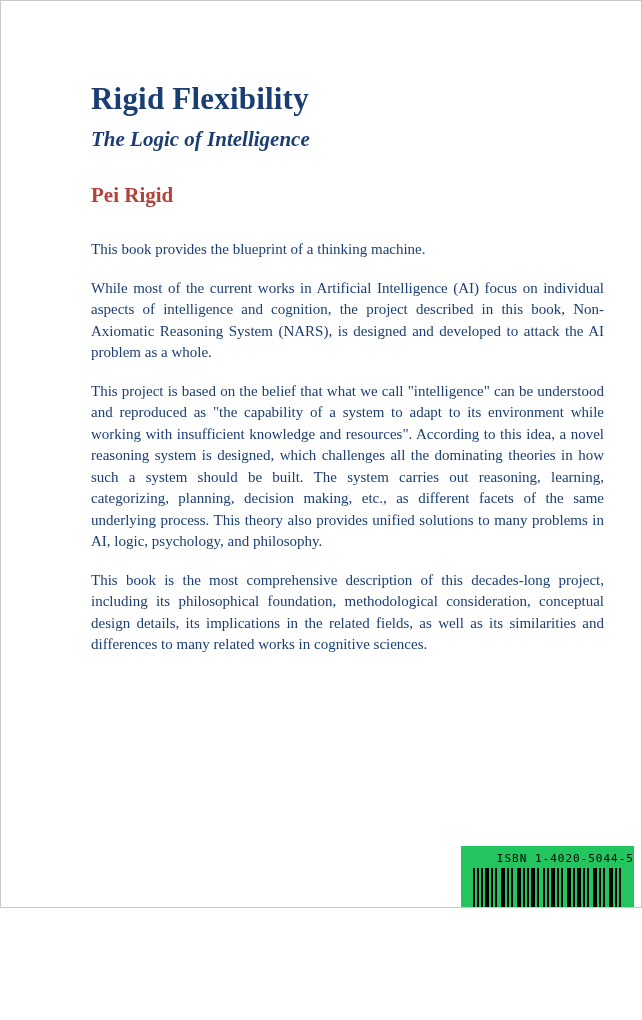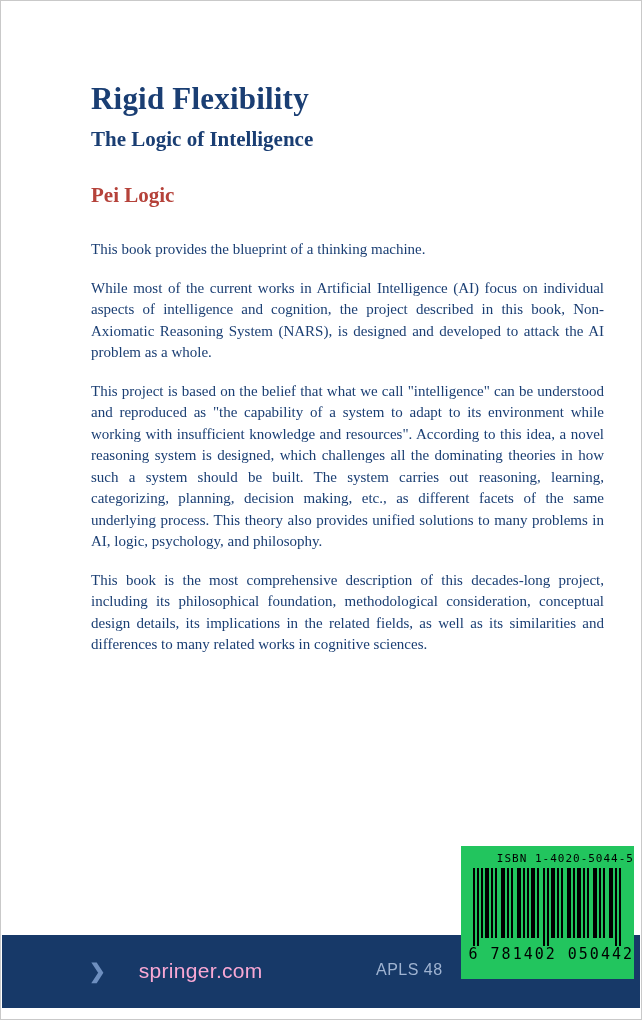--- a/index.html
+++ b/index.html
@@ -3,21 +3,21 @@
 <meta charset="utf-8">
 <style>
   html, body {
     margin: 0;
     padding: 0;
     background: #ffffff;
   }
   .page {
     position: relative;
     width: 642px;
-    height: 1020px;
+    height: 908px;
     background: #ffffff;
     box-sizing: border-box;
     border: 1px solid #c9c9c9;
     overflow: hidden;
     font-family: "Liberation Serif", "DejaVu Serif", serif;
   }
   .title {
     position: absolute;
     left: 90px;
     top: 80px;
@@ -25,20 +25,21 @@
     font-weight: bold;
     color: #1a3e73;
     letter-spacing: 0.2px;
   }
   .subtitle {
     position: absolute;
     left: 90px;
     top: 126px;
     font-size: 21px;
     font-weight: bold;
+    font-style: italic;
     color: #1a3e73;
   }
   .author {
     position: absolute;
     left: 90px;
     top: 182px;
     font-size: 21px;
     font-weight: bold;
     color: #b5423a;
   }
@@ -124,21 +125,21 @@
     white-space: nowrap;
   }
 </style>
 </head>
 <body>
 
 <div class="page">
 
   <div class="title">Rigid Flexibility</div>
   <div class="subtitle">The Logic of Intelligence</div>
-  <div class="author">Pei Logic</div>
+  <div class="author">Pei Rigid</div>
 
   <div class="blurb">
     <p>This book provides the blueprint of a thinking machine.</p>
     <p>While most of the current works in Artificial Intelligence (AI) focus on individual aspects of intelligence and cognition, the project described in this book, Non-Axiomatic Reasoning System (NARS), is designed and developed to attack the AI problem as a whole.</p>
     <p>This project is based on the belief that what we call "intelligence" can be understood and reproduced as "the capability of a system to adapt to its environment while working with insufficient knowledge and resources". According to this idea, a novel reasoning system is designed, which challenges all the dominating theories in how such a system should be built. The system carries out reasoning, learning, categorizing, planning, decision making, etc., as different facets of the same underlying process. This theory also provides unified solutions to many problems in AI, logic, psychology, and philosophy.</p>
     <p>This book is the most comprehensive description of this decades-long project, including its philosophical foundation, methodological consideration, conceptual design details, its implications in the related fields, as well as its similarities and differences to many related works in cognitive sciences.</p>
   </div>
 
   <div class="barcode-box">
     <div class="isbn-label">ISBN 1-4020-5044-5</div>

